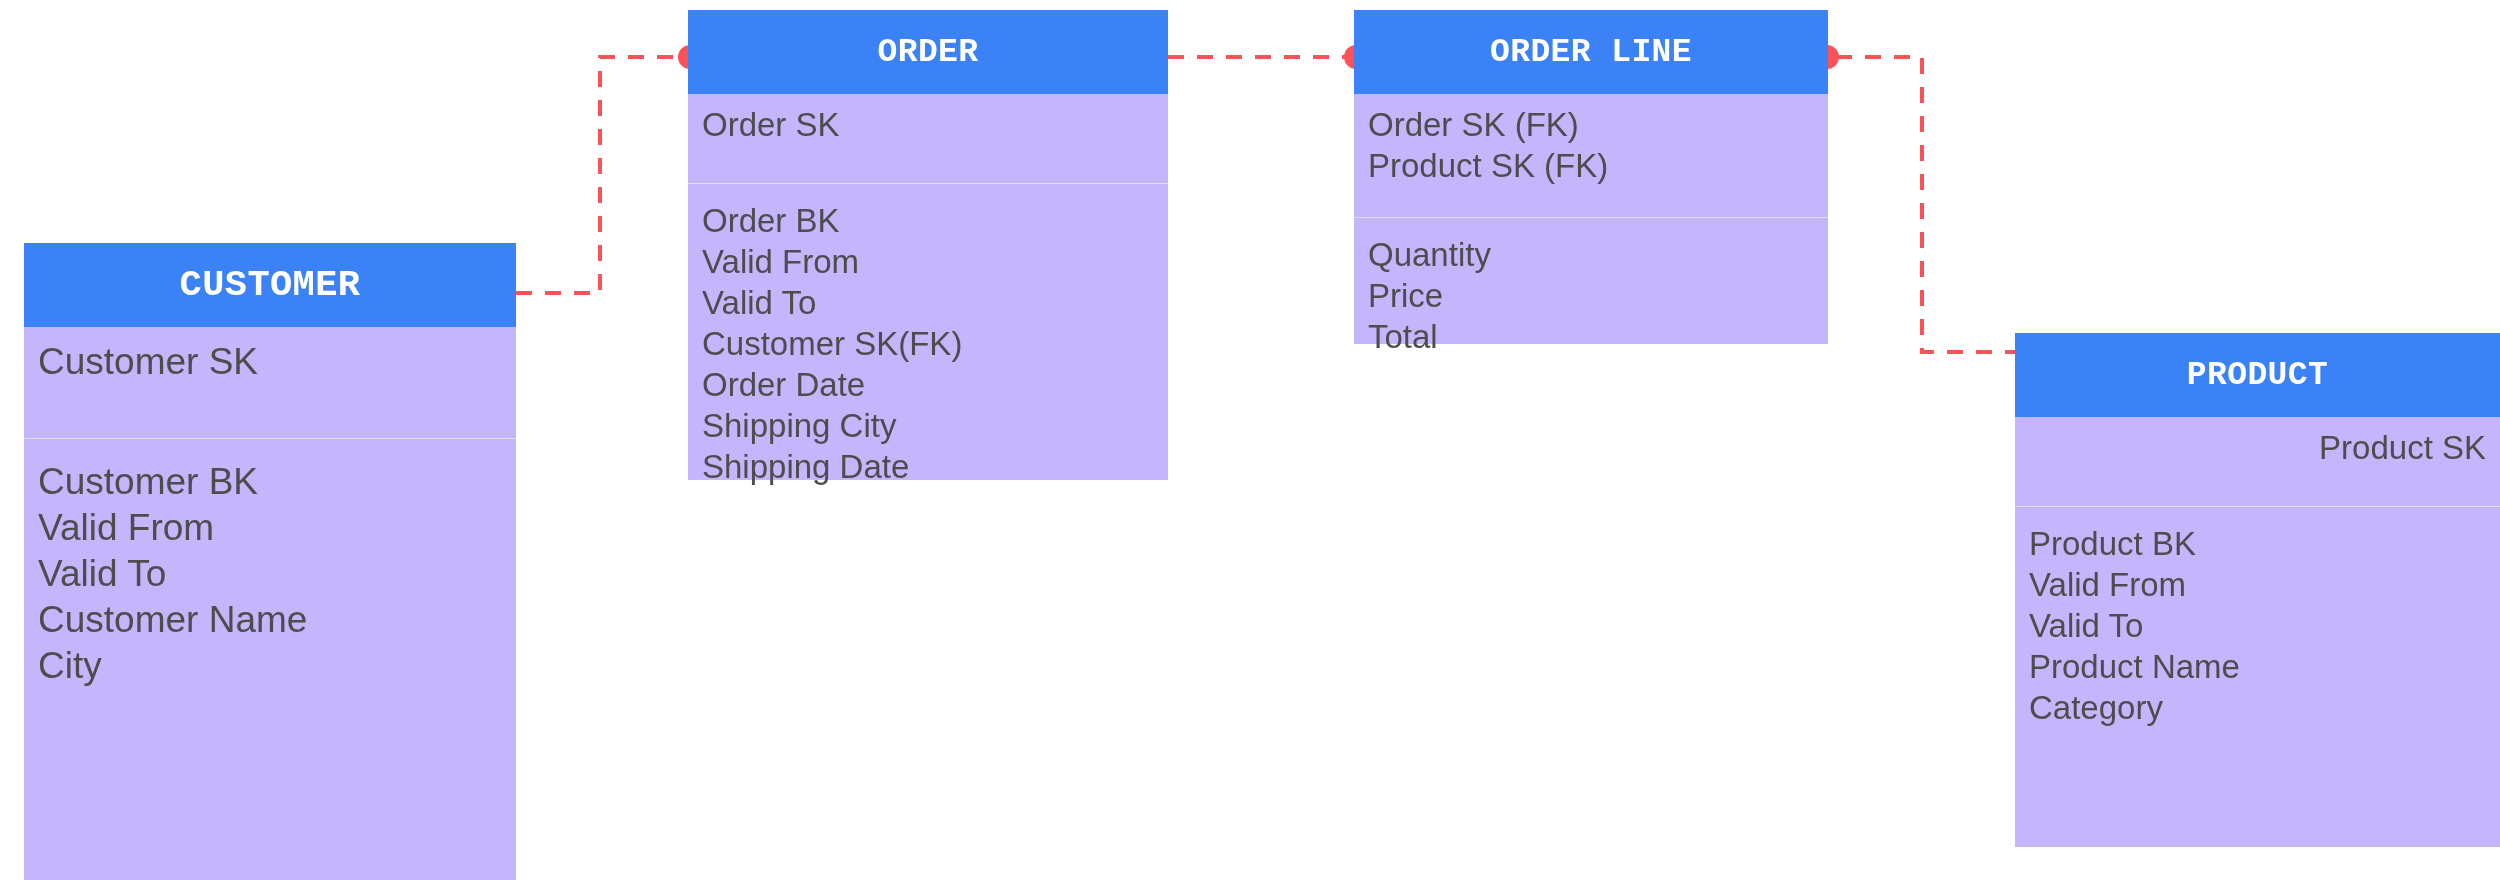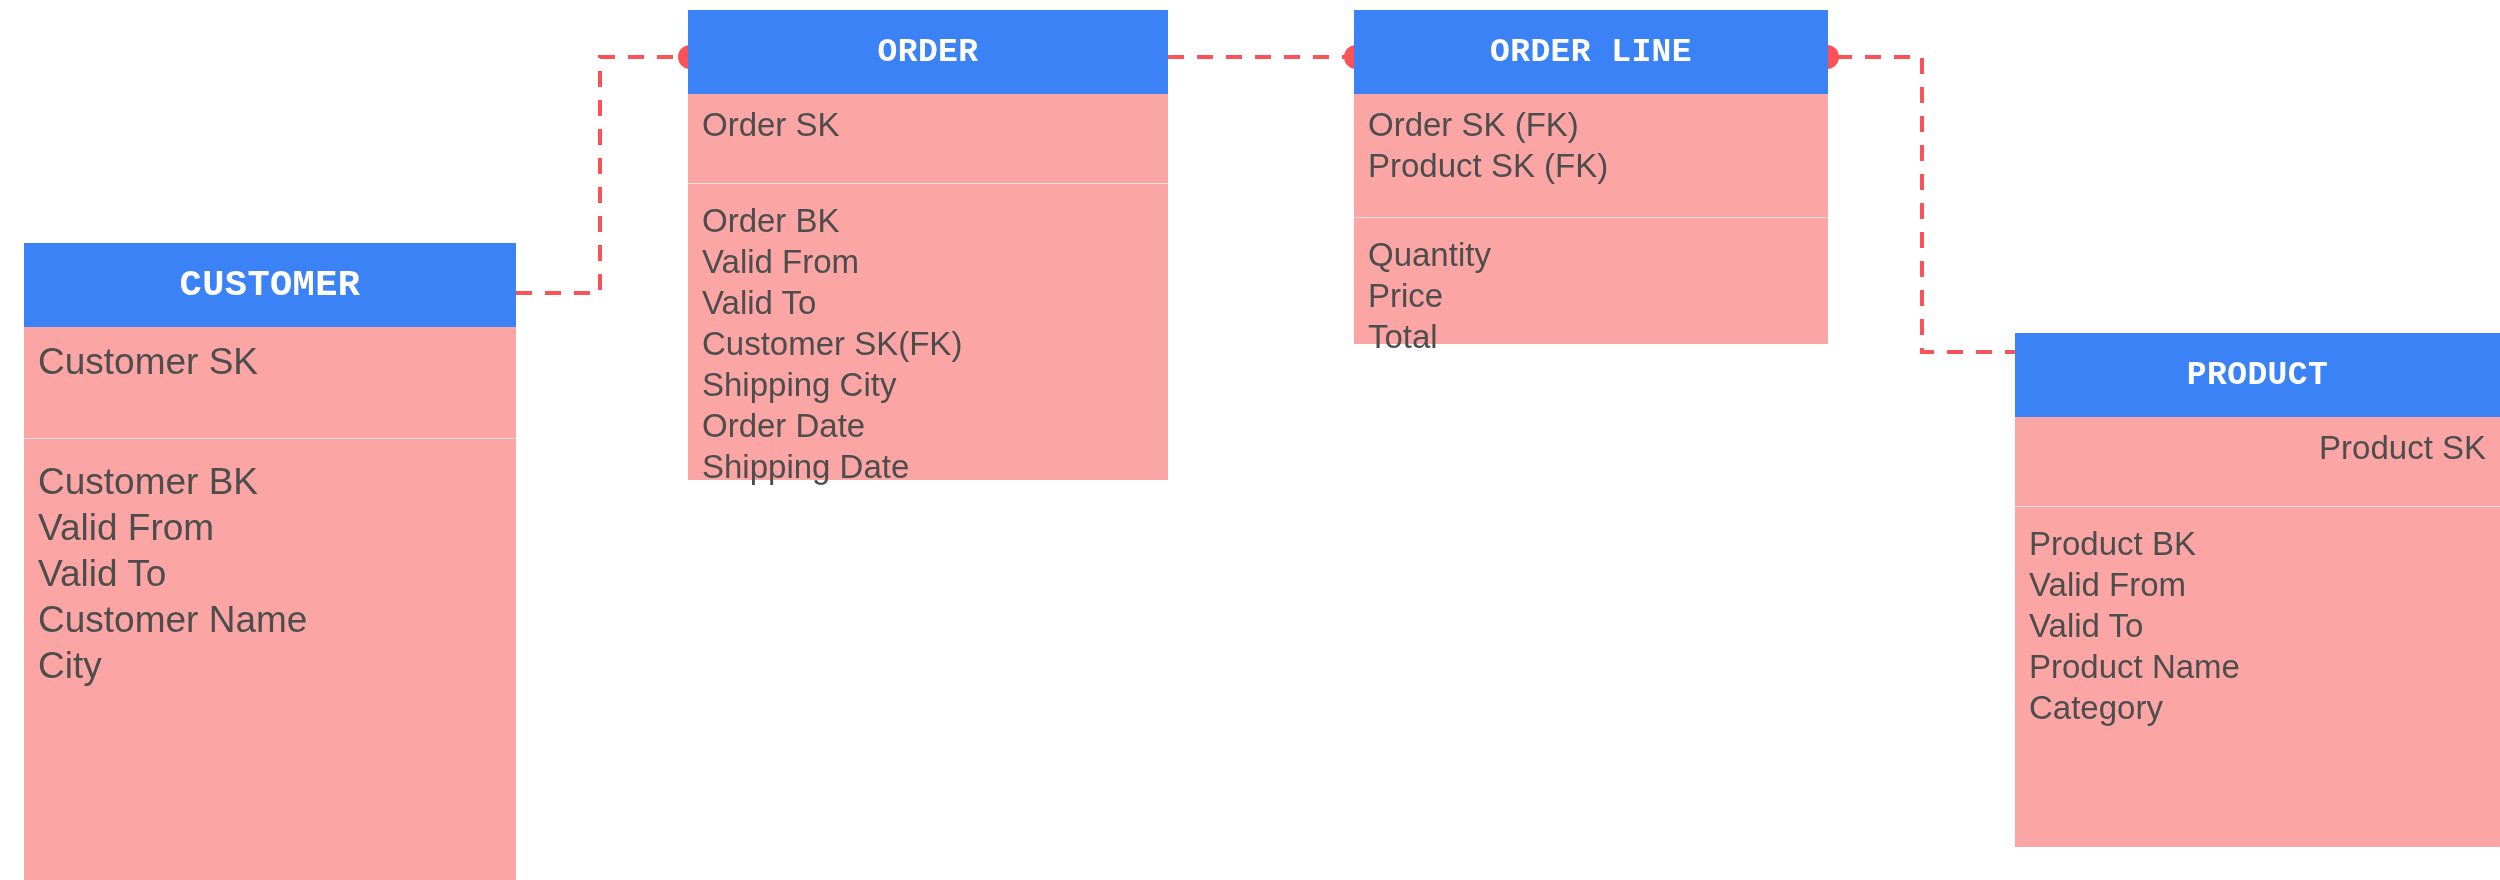--- a/index.html
+++ b/index.html
@@ -28,21 +28,21 @@
     font-weight: bold;
     text-align: right;
     display: flex;
     align-items: center;
     justify-content: center;
     letter-spacing: 0.4px;
     box-sizing: border-box;
     font-family: Liberation Mono, monospace;
   }
   .entity-section {
-    background: #fca5a5;
+    background: #c4b5fd;
     box-sizing: border-box;
     padding: 10px 14px 14px 14px;
   }
   .entity-section.key-section {
     border-bottom: 1px solid #e0e0e0;
   }
   .attr {
     color: #4d4d4d;
     line-height: 1.245;
     white-space: nowrap;
@@ -130,22 +130,22 @@
   <div class="entity" id="entity-order">
     <div class="entity-header">ORDER</div>
     <div class="entity-section key-section">
       <div class="attr">Order SK</div>
     </div>
     <div class="entity-section attrs-section">
       <div class="attr">Order BK</div>
       <div class="attr">Valid From</div>
       <div class="attr">Valid To</div>
       <div class="attr">Customer SK(FK)</div>
+      <div class="attr">Order Date</div>
       <div class="attr">Shipping City</div>
-      <div class="attr">Order Date</div>
       <div class="attr">Shipping Date</div>
     </div>
   </div>
 
   <div class="entity" id="entity-orderline">
     <div class="entity-header">ORDER LINE</div>
     <div class="entity-section key-section">
       <div class="attr">Order SK (FK)</div>
       <div class="attr">Product SK (FK)</div>
     </div>

